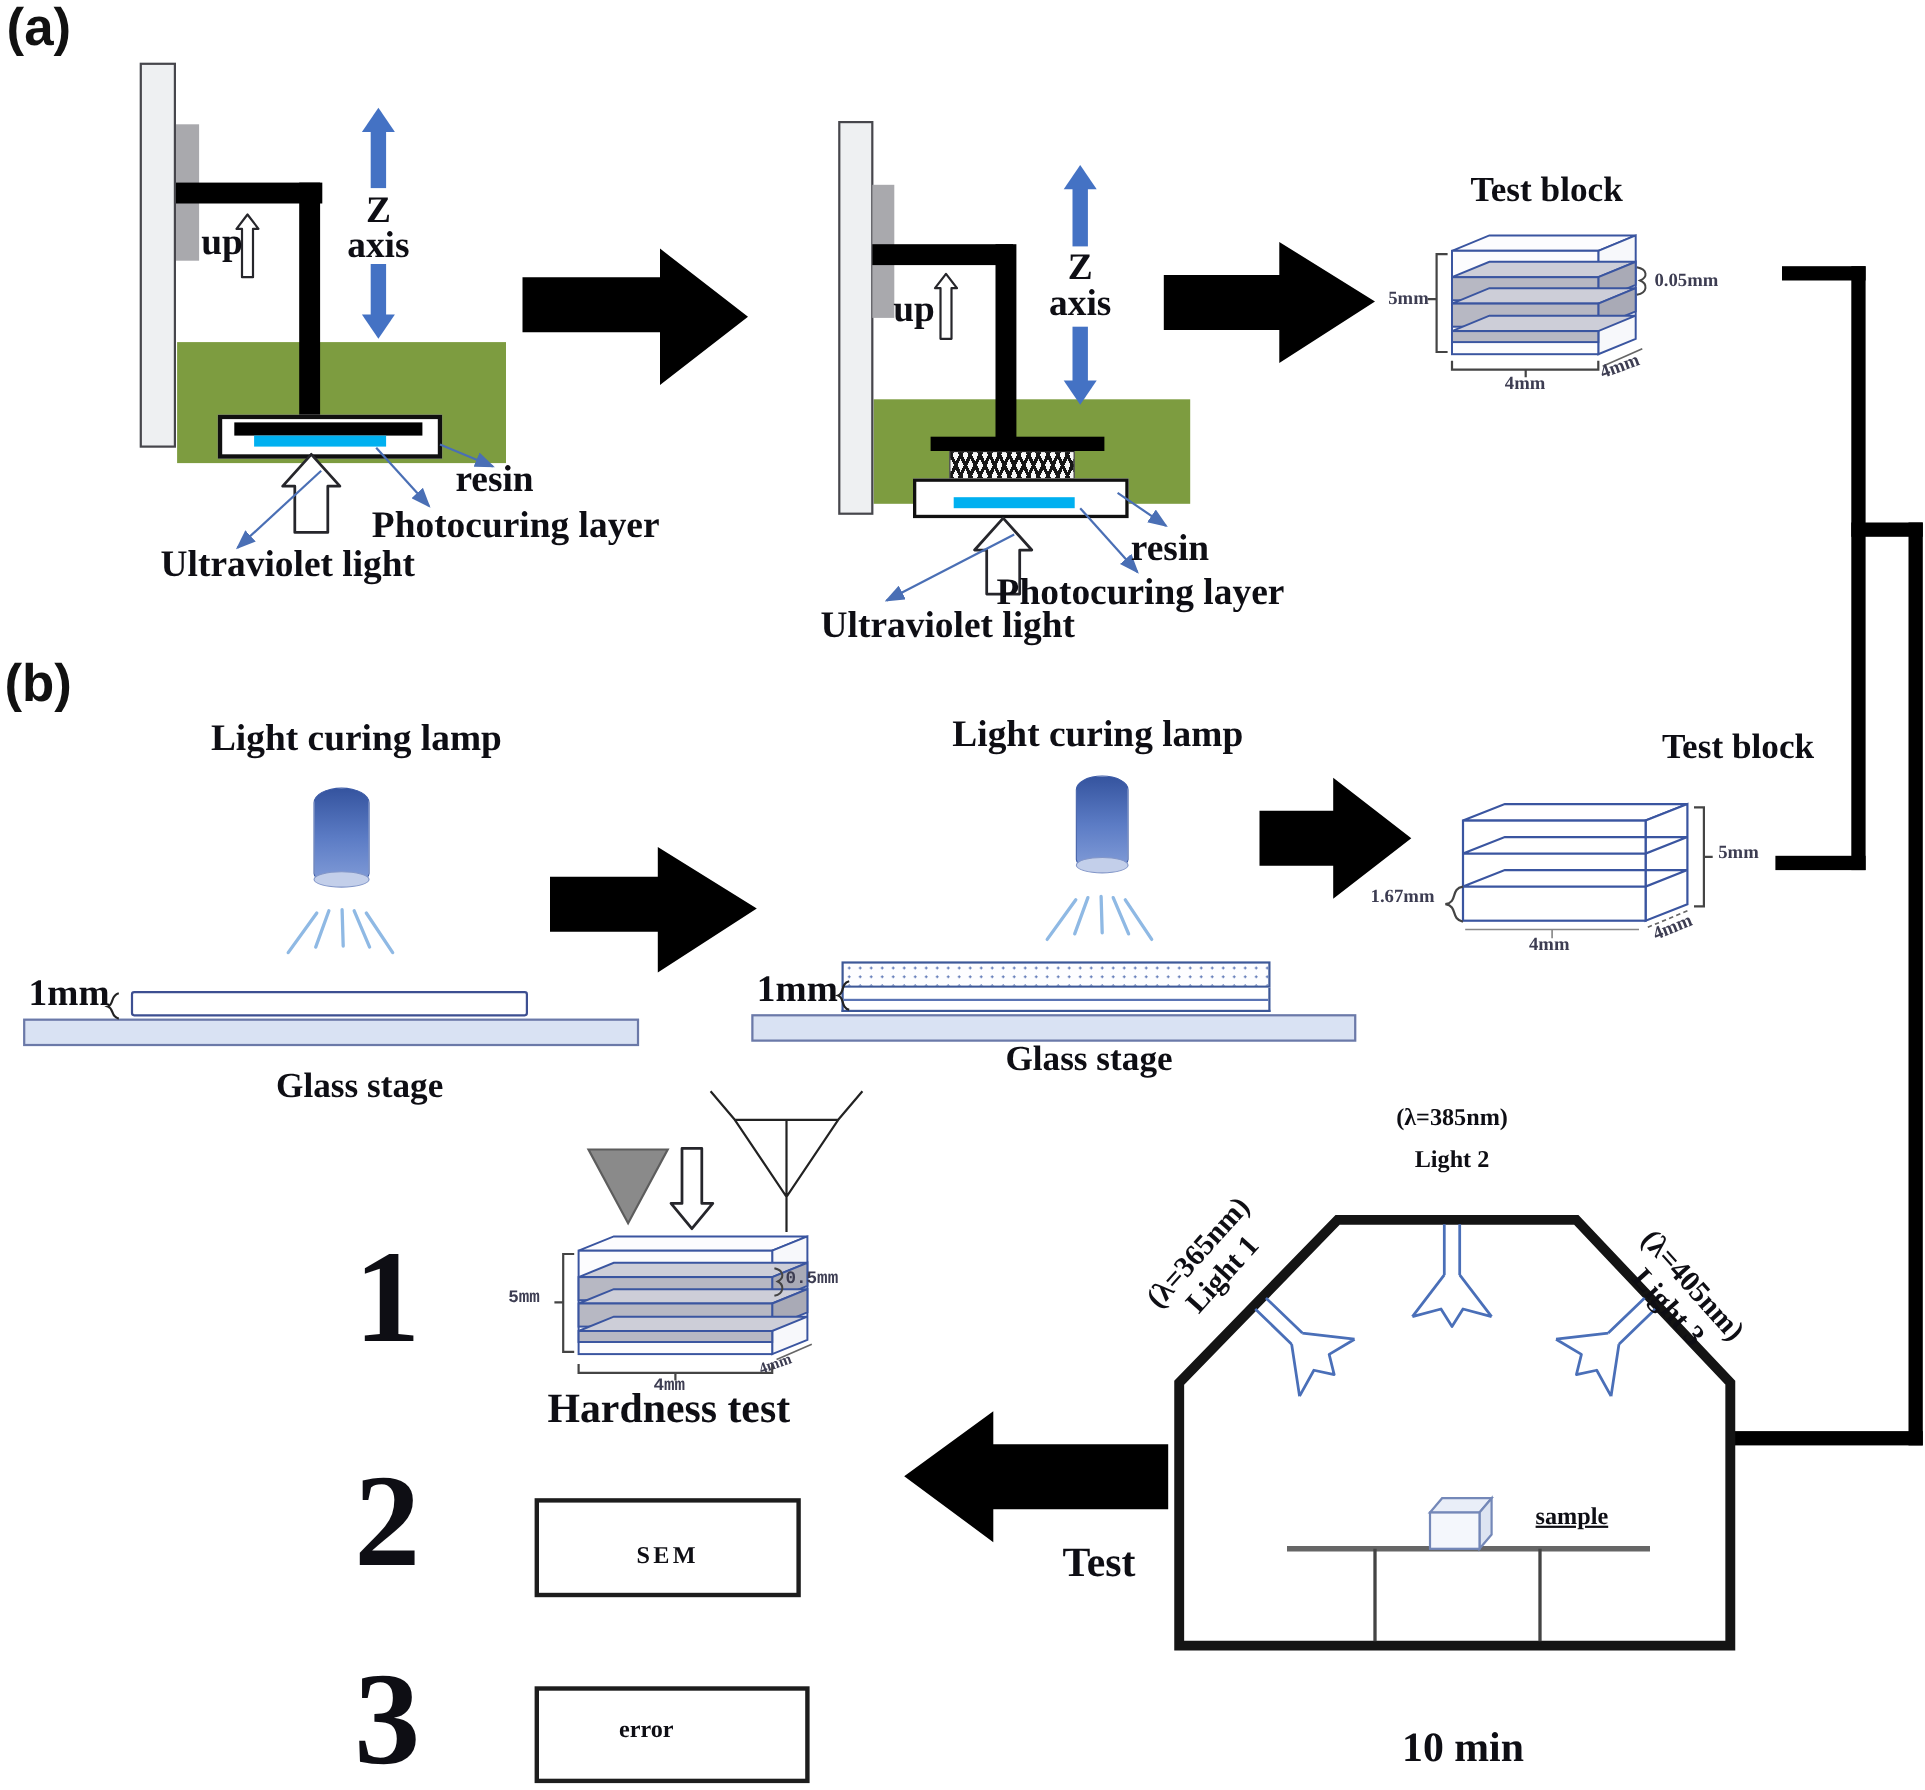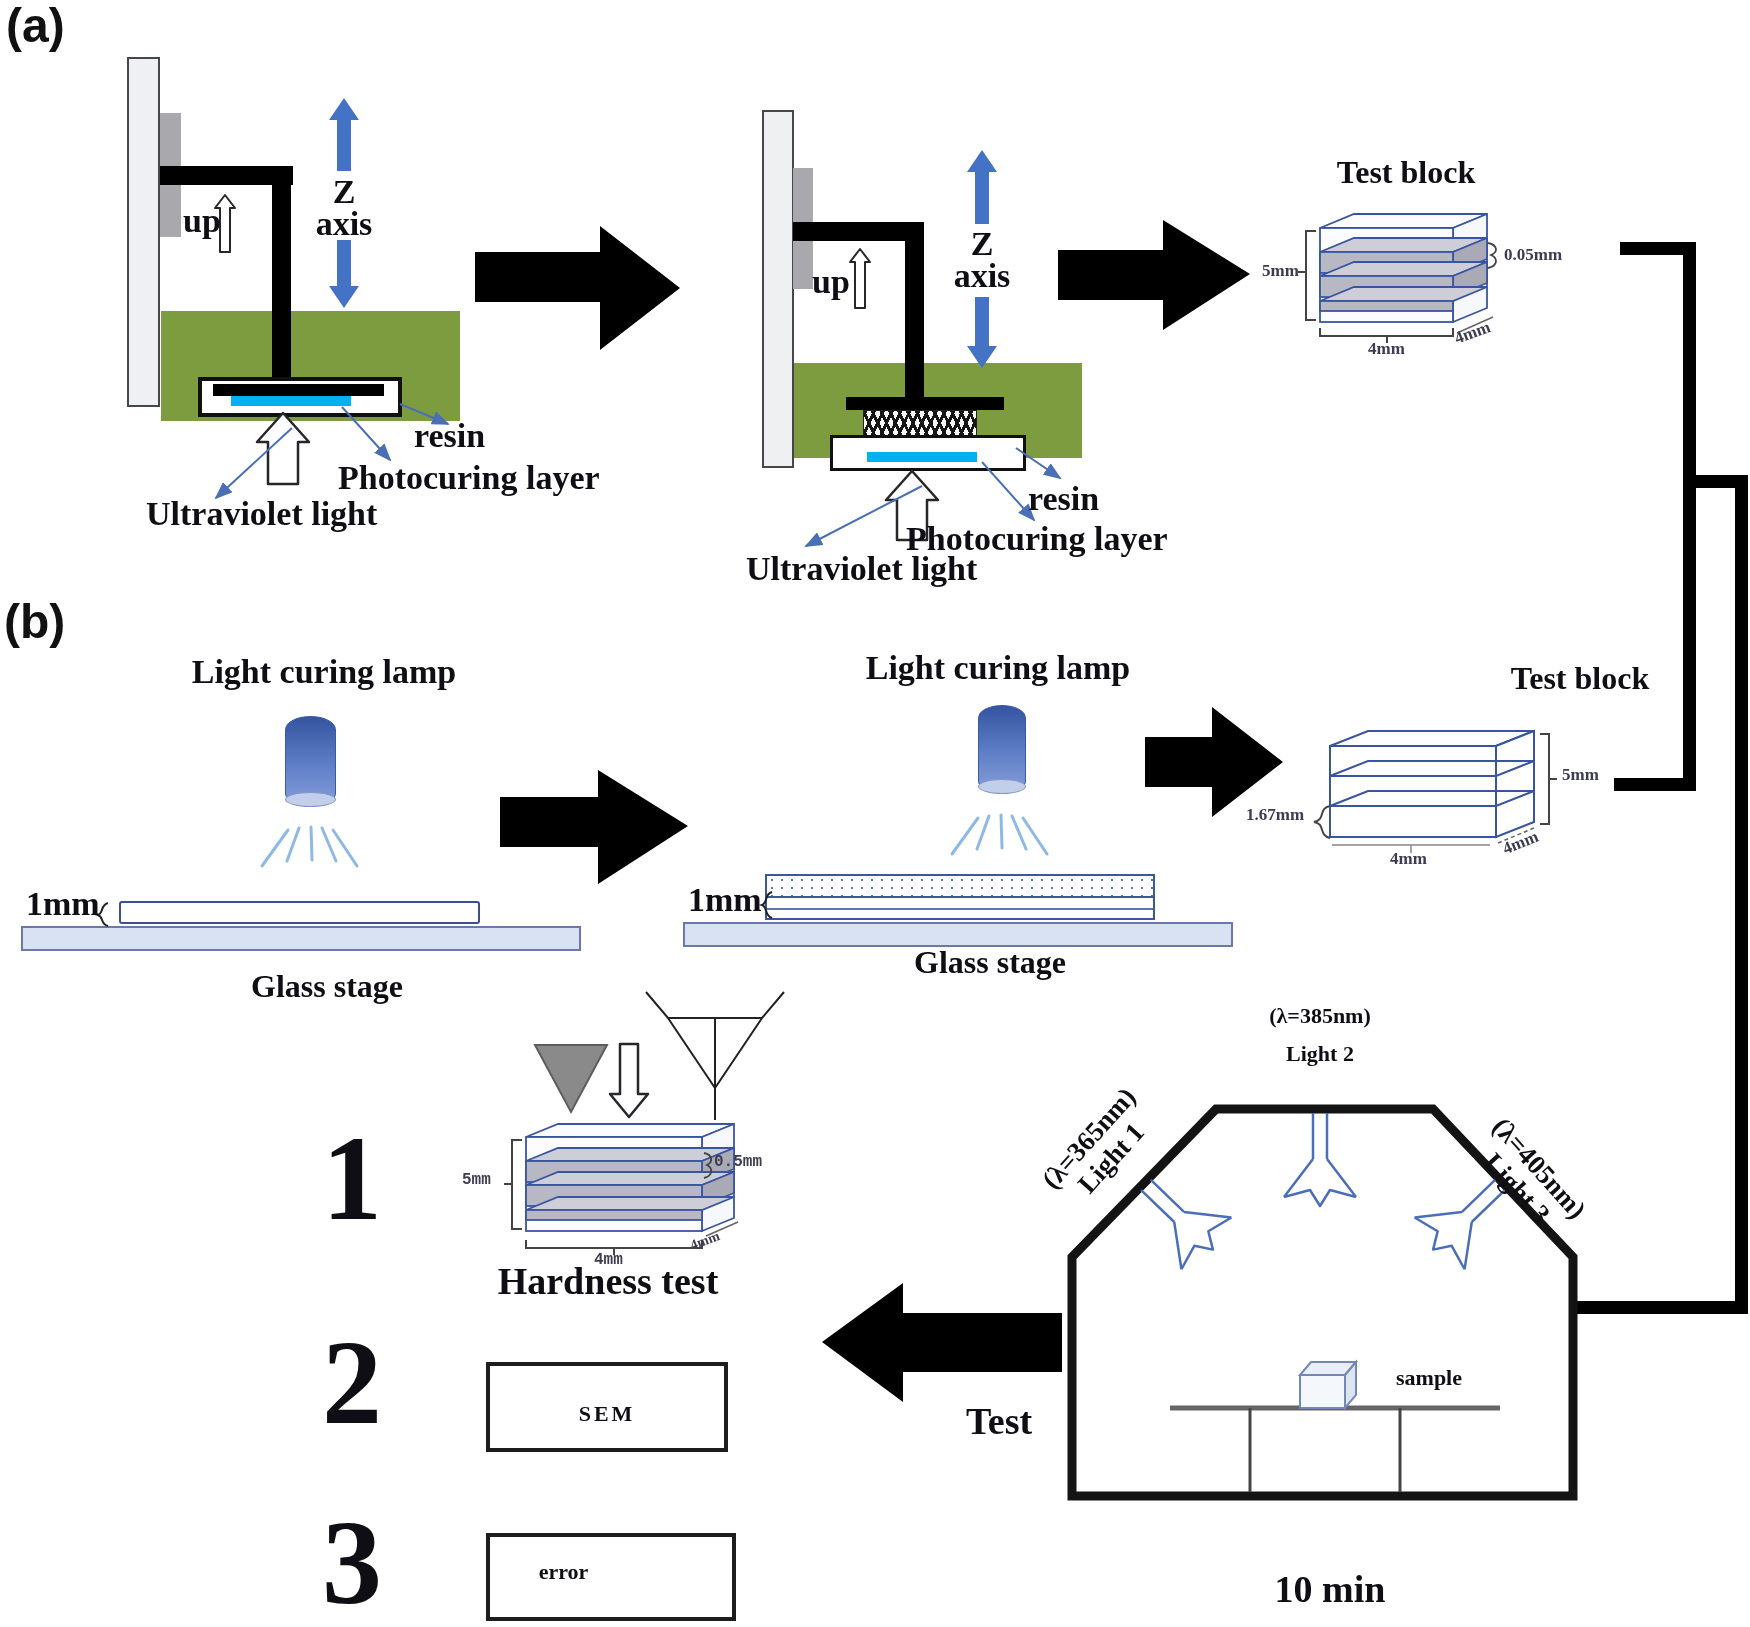--- a/index.html
+++ b/index.html
@@ -278,29 +278,29 @@
   <div class="abs txtlayer dim dim16" style="left:462px;top:1172px;">5mm</div>
   <div class="abs txtlayer dim dim16" style="left:714px;top:1154px;">0.5mm</div>
   <div class="abs txtlayer dim dim16" style="left:594px;top:1252px;">4mm</div>
   <div class="abs txtlayer dim dim14 rot-m20" style="left:690px;top:1234px;">4mm</div>
   <div class="abs txtlayer serif f38 ctr" style="left:468px;top:1262px;width:280px;">Hardness test</div>
 
   <div class="abs txtlayer serif big-num" style="left:322px;top:1332px;">2</div>
   <div class="abs txtlayer serif f30 ctr spaced" style="left:486px;top:1390px;width:242px;">SEM</div>
 
   <div class="abs txtlayer serif big-num" style="left:322px;top:1512px;">3</div>
-  <div class="abs txtlayer serif f30 ctr" style="left:462px;top:1560px;width:203px;">error</div>
+  <div class="abs txtlayer serif f30 ctr" style="left:486px;top:1560px;width:203px;">error</div>
 
   <div class="abs txtlayer rot-l1" style="left:1005px;top:1118px;width:190px;">
     <div class="serif f27 ctr">(λ=365nm)</div>
     <div class="serif f27 ctr">Light 1</div>
   </div>
   <div class="abs txtlayer serif f30 ctr" style="left:1225px;top:1004px;width:190px;">(λ=385nm)</div>
   <div class="abs txtlayer serif f30 ctr" style="left:1225px;top:1042px;width:190px;">Light 2</div>
   <div class="abs txtlayer rot-l3" style="left:1428px;top:1148px;width:200px;">
     <div class="serif f27 ctr">(λ=405nm)</div>
     <div class="serif f27 ctr">Light 3</div>
   </div>
-  <div class="abs txtlayer serif f30" style="left:1396px;top:1366px;">sample</div>
+  <div class="abs txtlayer serif f30" style="left:1396px;top:1366px;text-decoration:underline;">sample</div>
   <div class="abs txtlayer serif f38" style="left:966px;top:1402px;">Test</div>
   <div class="abs txtlayer serif f38 ctr" style="left:1090px;top:1570px;width:480px;">10 min</div>
 
 </div>
 
 </body></html>

